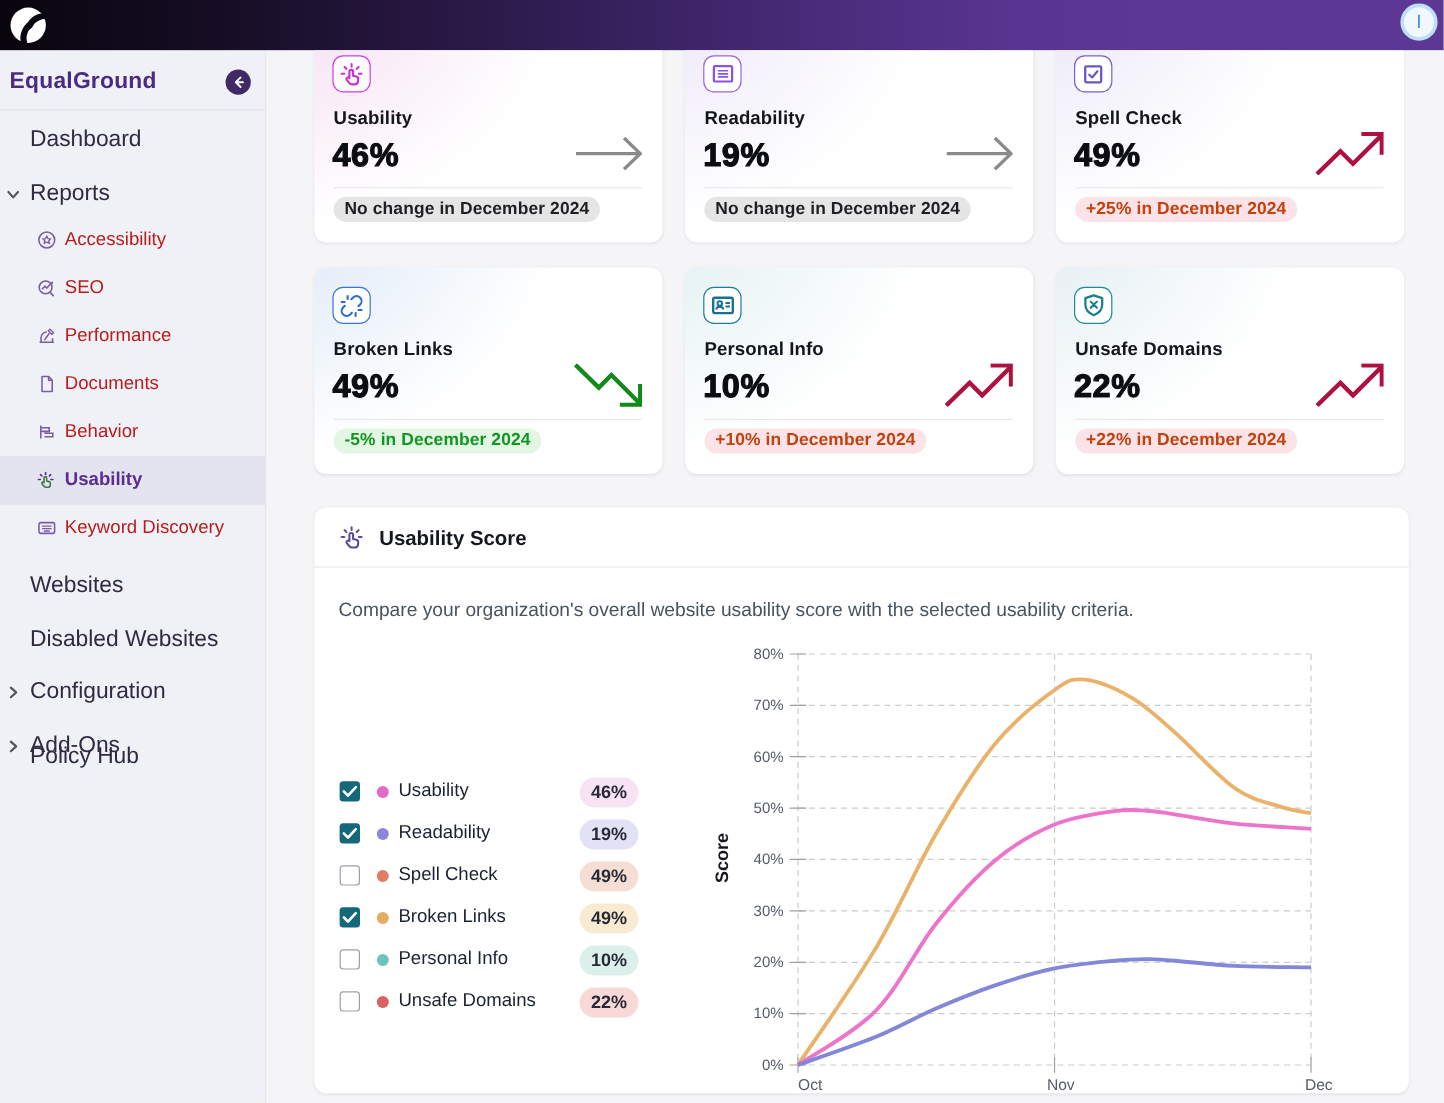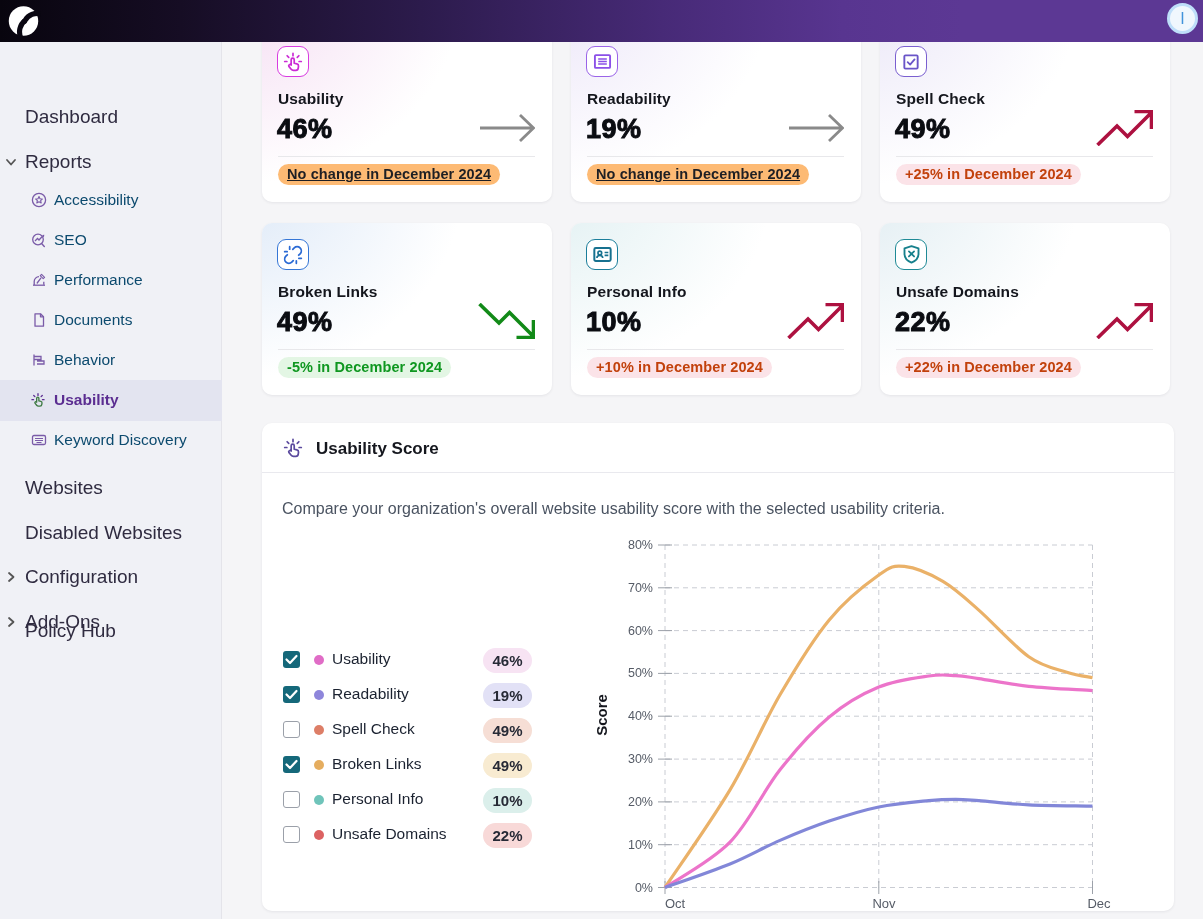--- a/index.html
+++ b/index.html
@@ -7,33 +7,33 @@
 #topbar { position:absolute; left:0; top:0; width:1203px; height:42px;
   background:linear-gradient(90deg,#08050E 0%,#160D24 15%,#2C1B4C 35%,#472A77 55%,#583590 70%,#5C3894 80%,#5C3894 100%); }
 #topbar .ttl { position:absolute; left:49px; top:0; line-height:39px; color:#fff; font-size:21.5px; font-weight:bold; letter-spacing:.2px; }
 #avatar { position:absolute; left:1167px; top:3px; width:31px; height:31px; border-radius:50%; background:#F0F7FD; border:3px solid #BEDEF9; }
 #avatar span { display:block; text-align:center; line-height:25px; color:#4193DB; font-size:16px; font-weight:normal; }
 #sidebar { position:absolute; left:0; top:42px; width:222px; height:877px; background:#F0F1F6; border-right:1px solid #E4E4EA; }
 #sb-head { position:absolute; left:0; top:0; width:100%; height:50px; border-bottom:1px solid #DEDEE6; }
 #sb-head .nm { position:absolute; left:8px; top:15px; font-size:19px; font-weight:bold; color:#4A2A85; letter-spacing:.2px; }
 #backbtn { position:absolute; left:188px; top:16px; width:21px; height:21px; border-radius:50%; background:#3F2A66; color:#fff; }
 .sbitem { position:absolute; left:25px; font-size:19px; color:#2F2B40; }
-.sbsub { position:absolute; left:54px; font-size:15.5px; color:#0c4a6e; }
+.sbsub { position:absolute; left:54px; font-size:15.5px; color:#b91c1c; }
 .sbico { position:absolute; left:31px; width:16px; height:16px; }
 .chev { position:absolute; left:4px; width:14px; height:14px; }
 #active-row { position:absolute; left:0; top:338px; width:222px; height:41px; background:#E3E4F0; }
 #main { position:absolute; left:222px; top:42px; width:981px; height:877px; background:#F5F5F7; overflow:hidden; }
 .card { position:absolute; width:290px; height:172px; background:#fff; border-radius:10px; box-shadow:0 1px 3px rgba(20,20,40,.07); }
 .card .g { position:absolute; inset:0; border-radius:10px; }
 .ibox { position:absolute; left:15px; top:16px; width:32px; height:31px; border-radius:9px; border:1.5px solid; background:#fff; display:flex; align-items:center; justify-content:center; }
 .ctitle { position:absolute; left:16px; top:60px; font-size:15.5px; font-weight:bold; color:#14161D; letter-spacing:.1px; }
 .cval { position:absolute; left:15px; top:83.5px; font-size:27px; font-weight:bold; color:#0B0D12; -webkit-text-stroke:1px #0B0D12; letter-spacing:.5px; }
 .cdiv { position:absolute; left:16px; right:17px; top:126px; height:1px; background:#E8E8EB; }
 .badge { position:absolute; left:16px; top:134px; height:21px; line-height:21px; border-radius:11px; padding:0 9px; font-size:14.5px; letter-spacing:-.3px; font-weight:bold; letter-spacing:.1px; }
-.b-gray { background:#fdba74; color:#1E1F24;text-decoration:underline; }
+.b-gray { background:#e5e5e5; color:#1E1F24; }
 .b-red { background:#FBE3E8; color:#c2410c; }
 .b-green { background:#E3F6E4; color:#0F9720; }
 .tarrow { position:absolute; right:17px; top:80px; }
 #chartcard { position:absolute; left:40px; top:381px; width:912px; height:488px; overflow:hidden; background:#fff; border-radius:10px; box-shadow:0 1px 3px rgba(20,20,40,.07); }
 #ch-head { position:absolute; left:0; top:0; width:100%; height:50px; border-bottom:1px solid #E9E9EE; }
 #ch-head .t { position:absolute; left:54px; top:16px; font-size:17px; font-weight:bold; color:#15171E; }
 #ch-desc { position:absolute; left:20px; top:77px; font-size:16px; color:#4A5361; }
 .leg-row { position:absolute; left:21px; height:24px; }
 .leg-cb { position:absolute; left:0; top:3px; width:17px; height:17px; border-radius:3px; }
 .cb-on { background:#15687A; }
@@ -49,20 +49,26 @@
     <circle cx="17" cy="17.5" r="14.3" fill="#fff"></circle>
     <path d="M34 10.5 A 14 14 0 0 0 18.5 17 A 14 14 0 0 0 14.5 34" fill="none" stroke="#0A0712" stroke-width="5"></path>
     <circle cx="17.8" cy="17.8" r="2.6" fill="#0A0712"></circle>
   </svg>
   <div id="avatar">
       <span>I</span>
     </div>
 </div>
 
 <div id="sidebar">
+  <div id="sb-head">
+    <div class="nm">EqualGround</div>
+    <div id="backbtn"><svg width="21" height="21" viewBox="0 0 21 21">
+          <path d="M12.5 6.5 L8.5 10.5 L12.5 14.5 M8.5 10.5 H14.5" stroke="#fff" stroke-width="1.6" fill="none" stroke-linecap="round" stroke-linejoin="round"></path>
+        </svg></div>
+  </div>
   <div id="active-row"></div>
   <div class="sbitem" style="top:64px">Dashboard</div>
   <svg class="chev" style="top:113px" viewBox="0 0 14 14">
       <path d="M3 5 L7 9.5 L11 5" stroke="#555" stroke-width="1.8" fill="none" stroke-linecap="round" stroke-linejoin="round"></path>
     </svg>
   <div class="sbitem" style="top:109px">Reports</div>
 
   <svg class="sbico" style="top:150px" viewBox="0 0 16 16">
       <circle cx="8" cy="8" r="6.6" stroke="#7A5BA8" stroke-width="1.3" fill="none"></circle>
       <path d="M8 4.6 L9 6.8 L11.3 7 L9.6 8.6 L10.2 10.9 L8 9.7 L5.8 10.9 L6.4 8.6 L4.7 7 L7 6.8 Z" fill="none" stroke="#7A5BA8" stroke-width="1.1" stroke-linejoin="round"></path>

